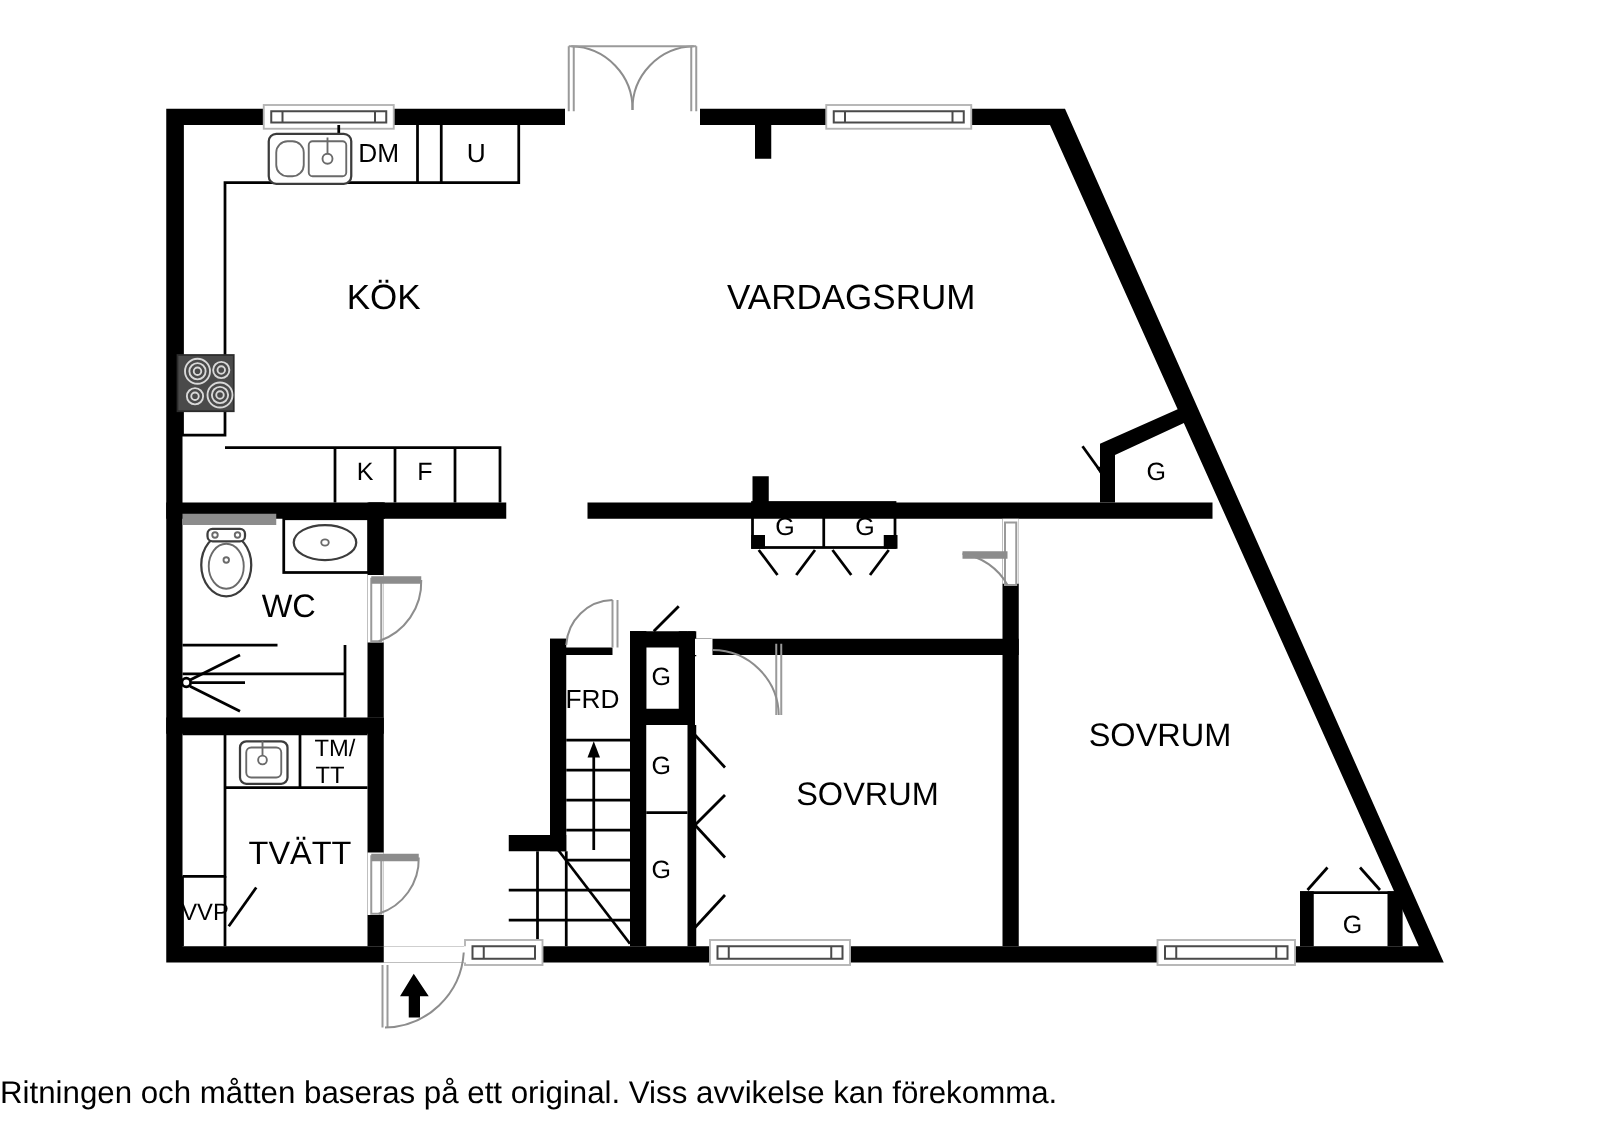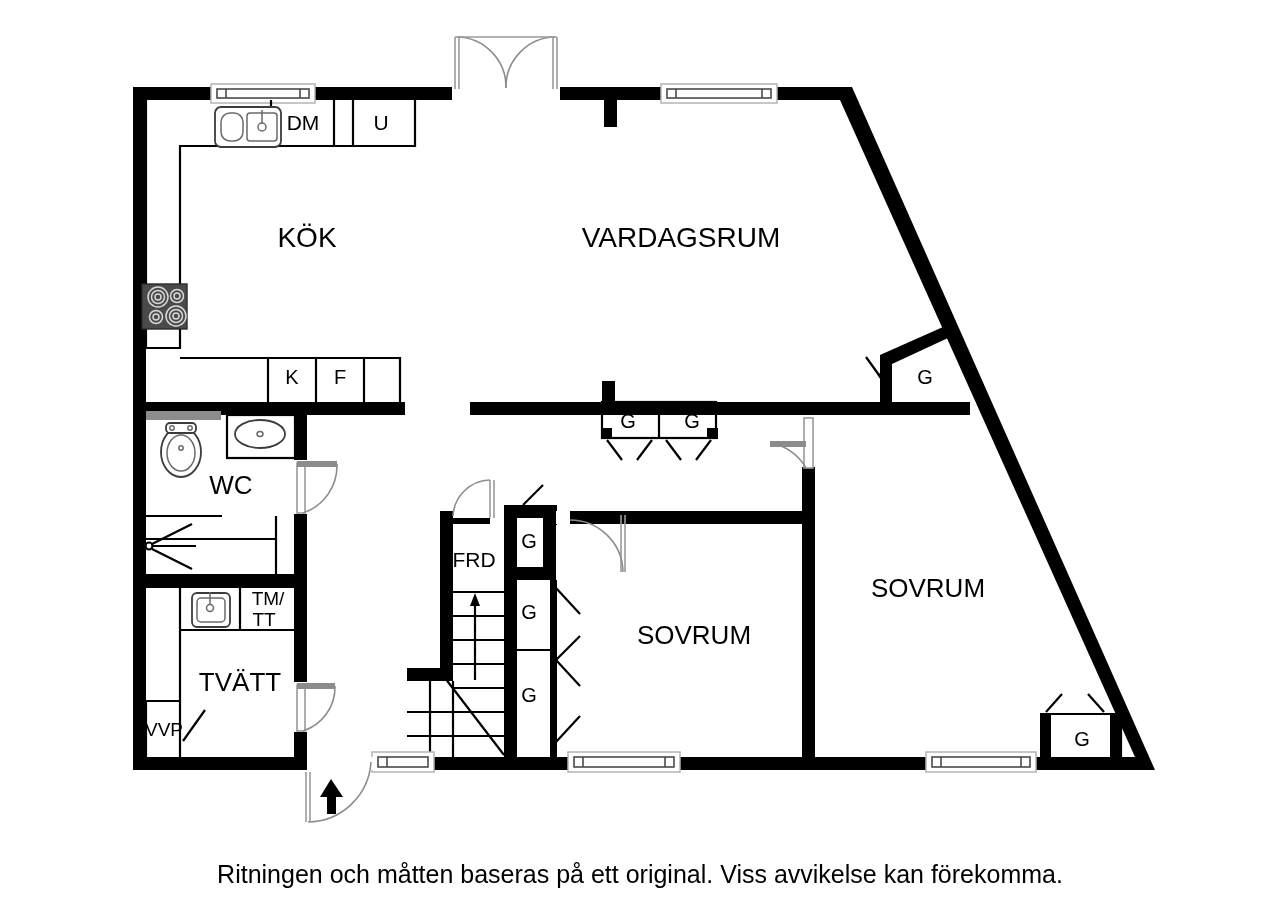--- a/index.html
+++ b/index.html
@@ -26,21 +26,21 @@
   .burner{fill:none;stroke:#d8d8d8;stroke-width:1.5;}
   .arrow{fill:#000000;}
   .rlabel{font-family:"Liberation Sans", sans-serif;fill:#000000;text-anchor:middle;dominant-baseline:middle;}
   .room-lg{font-size:28px;}
   .room-md{font-size:26px;}
   .app-lg{font-size:21px;}
   .app-md{font-size:20px;}
   .app-sm{font-size:19px;}
   .caption{
     position:absolute;left:0;top:860px;width:1280px;
-    text-align:center;font-size:25px;color:#000;
+    text-align:left;font-size:25px;color:#000;
     font-family:"Liberation Sans", sans-serif;
     letter-spacing:0px;
   }
 </style>
 </head>
 <body>
 
 <div id="plan-root">
 <svg width="1280" height="909" viewBox="0 0 1280 909" xmlns="http://www.w3.org/2000/svg">
 

